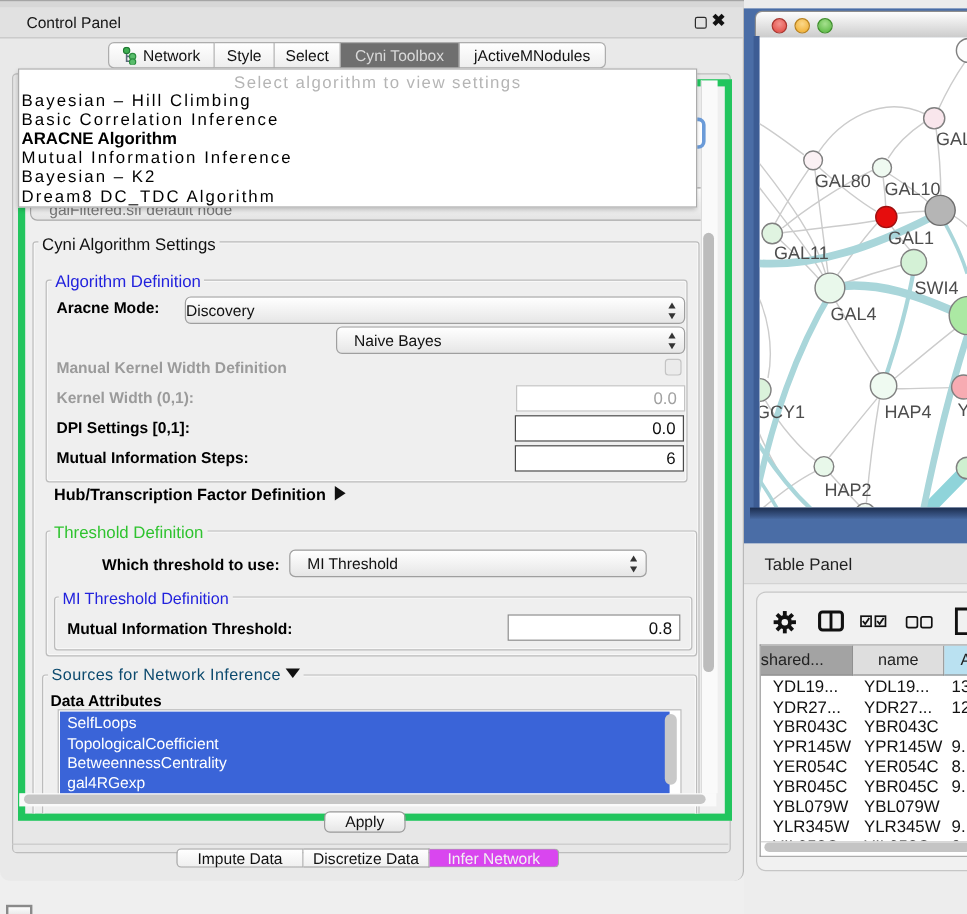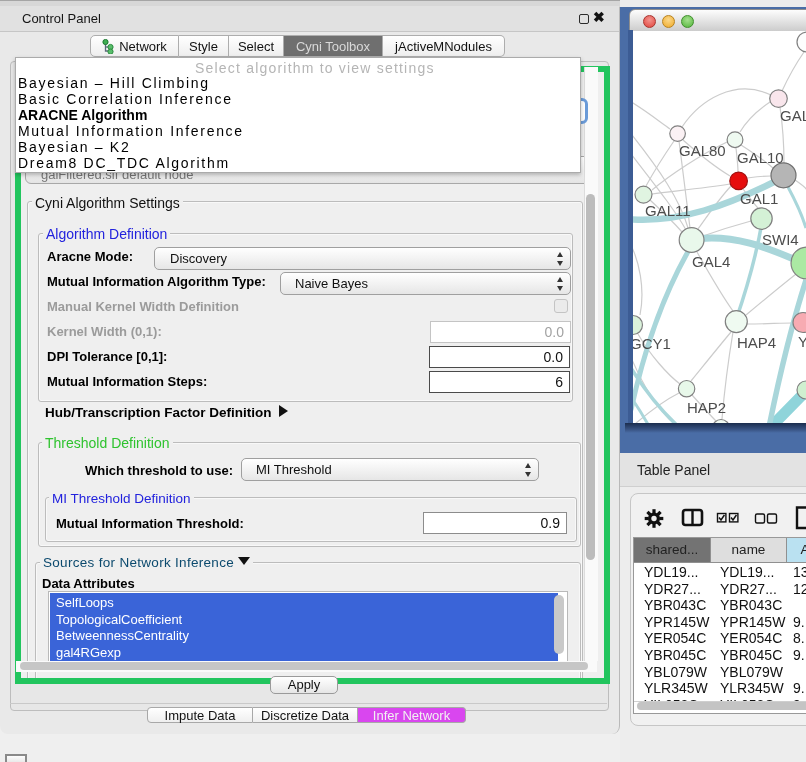--- a/index.html
+++ b/index.html
@@ -48,52 +48,51 @@
   <div class="abs" style="left:4px;top:84px;width:566px;height:26px;background:linear-gradient(#ffffff,#e4e4e4);border:1px solid #a8a8a8;border-radius:6px;"></div>
   <div class="abs" style="left:20px;top:96px;font-size:13px;color:#777;line-height:1;">galFiltered.sif default node</div>
 
   <div class="abs fs" style="left:6px;top:129px;width:554px;height:600px;"></div>
   <div class="abs ft" style="left:11px;top:123.5px;font-size:14px;color:#111;">Cyni Algorithm Settings</div>
 
   <div class="abs fs" style="left:17px;top:161px;width:533px;height:167px;"></div>
   <div class="abs ft" style="left:22px;top:154.5px;font-size:14px;color:#2222dd;">Algorithm Definition</div>
   <div class="abs b" style="left:26px;top:177.5px;">Aracne Mode:</div>
   <div class="abs combo" style="left:133px;top:175px;width:415px;height:21px;">
-      <span style="margin-left:15px;">Discovery</span>
+      <span style="">Discovery</span>
       <span class="carets"></span>
     </div>
-  <div class="abs b" style="left:26px;top:202.5px;">Mutual Information Algorithm Type:</div>
   <div class="abs combo" style="left:259px;top:200px;width:289px;height:21px;">
       <span style="margin-left:14px;">Naive Bayes</span>
       <span class="carets"></span>
     </div>
   <div class="abs b" style="left:26px;top:227.5px;color:#9b9b9b;">Manual Kernel Width Definition</div>
   <div class="abs" style="left:533px;top:227px;width:12px;height:12px;background:#ebebeb;border:1px solid #c4c4c4;border-radius:3px;"></div>
   <div class="abs b" style="left:26px;top:252.5px;color:#9b9b9b;">Kernel Width (0,1):</div>
   <div class="abs inp" style="left:409px;top:249px;width:133px;height:20px;border:1px solid #c4c4c4;color:#a2a2a2;">0.0</div>
-  <div class="abs b" style="left:26px;top:277.5px;">DPI Tolerance [0,1]:</div>
+  <div class="abs b" style="left:26px;top:277.5px;">DPI Settings [0,1]:</div>
   <div class="abs inp" style="left:408px;top:274px;width:133px;height:20px;border:1.5px solid #4a4a4a;color:#111;">0.0</div>
   <div class="abs b" style="left:26px;top:302.5px;">Mutual Information Steps:</div>
   <div class="abs inp" style="left:408px;top:299px;width:133px;height:20px;border:1.5px solid #4a4a4a;color:#111;">6</div>
 
   <div class="abs b" style="left:24px;top:333.5px;font-size:13.5px;">Hub/Transcription Factor Definition</div>
   <div class="abs" style="left:258px;top:333px;width:0;height:0;border-left:9px solid #111;border-top:6px solid transparent;border-bottom:6px solid transparent;"></div>
 
   <div class="abs fs" style="left:17px;top:370px;width:541px;height:103px;"></div>
   <div class="abs ft" style="left:21px;top:363.5px;font-size:14px;color:#2fc32f;">Threshold Definition</div>
   <div class="abs b" style="left:64px;top:391.5px;">Which threshold to use:</div>
   <div class="abs combo" style="left:220px;top:386px;width:296px;height:21px;">
       <span style="margin-left:14px;">MI Threshold</span>
       <span class="carets"></span>
     </div>
 
   <div class="abs fs" style="left:24px;top:425px;width:530px;height:43px;"></div>
   <div class="abs ft" style="left:28px;top:419.5px;font-size:13.5px;color:#2222dd;">MI Threshold Definition</div>
   <div class="abs b" style="left:35px;top:444.5px;">Mutual Information Threshold:</div>
-  <div class="abs inp" style="left:402px;top:440px;width:136px;height:20px;border:1px solid #8c8c8c;color:#111;font-size:14px;">0.9</div>
+  <div class="abs inp" style="left:402px;top:440px;width:136px;height:20px;border:1px solid #8c8c8c;color:#111;font-size:14px;">0.8</div>
 
   <div class="abs fs" style="left:14px;top:490px;width:544px;height:239px;"></div>
   <div class="abs ft" style="left:19px;top:483.5px;font-size:13.5px;color:#0c4a6e;letter-spacing:0.3px;">Sources for Network Inference <span style="display:inline-block;width:0;height:0;border-top:8px solid #111;border-left:6px solid transparent;border-right:6px solid transparent;vertical-align:2px;"></span></div>
   <div class="abs b" style="left:21px;top:504.5px;">Data Attributes</div>
   <div class="abs" style="left:27px;top:519px;width:518px;height:74px;background:#fff;border:1px solid #b9b9b9;"></div>
   <div class="abs" style="left:29px;top:521px;width:502px;height:70px;background:#3a64d8;overflow:hidden;color:#fff;line-height:16.6px;padding-left:6px;padding-top:2px;">SelfLoops<br>TopologicalCoefficient<br>BetweennessCentrality<br>gal4RGexp</div>
   <div class="abs" style="left:533px;top:523px;width:10px;height:59px;background:#c9c9c9;border-radius:5px;"></div>
 </div>
 <style>
  .fs{border:1px solid #bcbcbc;border-radius:3px;box-shadow:inset 0 0 0 1px #f8f8f8;}
@@ -257,21 +256,21 @@
     <path d="M101 24.5 l2 2.5 l3.4 -5" stroke-width="1.5"></path>
     <rect x="125.5" y="21" width="9" height="9" rx="1.5" stroke-width="1.4"></rect>
     <rect x="137.5" y="21" width="9" height="9" rx="1.5" stroke-width="1.4"></rect>
   </g>
 
   <path d="M167 14.5 h10 l6 6 v14.5 h-16 z" fill="none" stroke="#111" stroke-width="2.4"></path>
   <path d="M177 14.5 v6 h6" fill="none" stroke="#111" stroke-width="2"></path>
 </svg>
 </div>
 <div id="tbl" class="abs" style="left:633px;top:537px;width:173px;height:175px;background:#fff;border:1px solid #999;border-right:none;overflow:hidden;font-size:14px;color:#111;">
-  <div class="abs" style="left:0;top:0;width:76px;height:24px;background:#737373;border-right:1px solid #909090;border-bottom:1px solid #909090;text-align:center;line-height:24px;font-size:13.5px;color:#222;">shared...</div>
+  <div class="abs" style="left:0;top:0;width:76px;height:24px;background:#a3a3a3;border-right:1px solid #909090;border-bottom:1px solid #909090;line-height:24px;font-size:13.5px;color:#222;">shared...</div>
   <div class="abs" style="left:77px;top:0;width:75px;height:24px;background:#dedede;border-right:1px solid #909090;border-bottom:1px solid #909090;text-align:center;line-height:24px;font-size:13.5px;color:#222;">name</div>
   <div class="abs" style="left:153px;top:0;width:20px;height:24px;background:#bae1f1;border-bottom:1px solid #909090;text-align:center;line-height:24px;font-size:13.5px;color:#222;"><span style="position:relative;left:8px;">A</span></div>
   <div class="abs" style="left:10px;top:26px;line-height:16.6px;">YDL19...<br>YDR27...<br>YBR043C<br>YPR145W<br>YER054C<br>YBR045C<br>YBL079W<br>YLR345W<br>YIL052C</div>
   <div class="abs" style="left:86px;top:26px;line-height:16.6px;">YDL19...<br>YDR27...<br>YBR043C<br>YPR145W<br>YER054C<br>YBR045C<br>YBL079W<br>YLR345W<br>YIL052C</div>
   <div class="abs" style="left:159px;top:26px;line-height:16.6px;">13<br>12<br>&nbsp;<br>9.<br>8.<br>9.<br>&nbsp;<br>9.<br>9.</div>
   <div class="abs" style="left:0;top:163px;width:173px;height:12px;background:#fff;border-top:1px solid #cfcfcf;"></div>
   <div class="abs" style="left:3px;top:164px;width:172px;height:8px;background:#c4c4c4;border-radius:4px;"></div>
 </div>
 
 </body></html>

